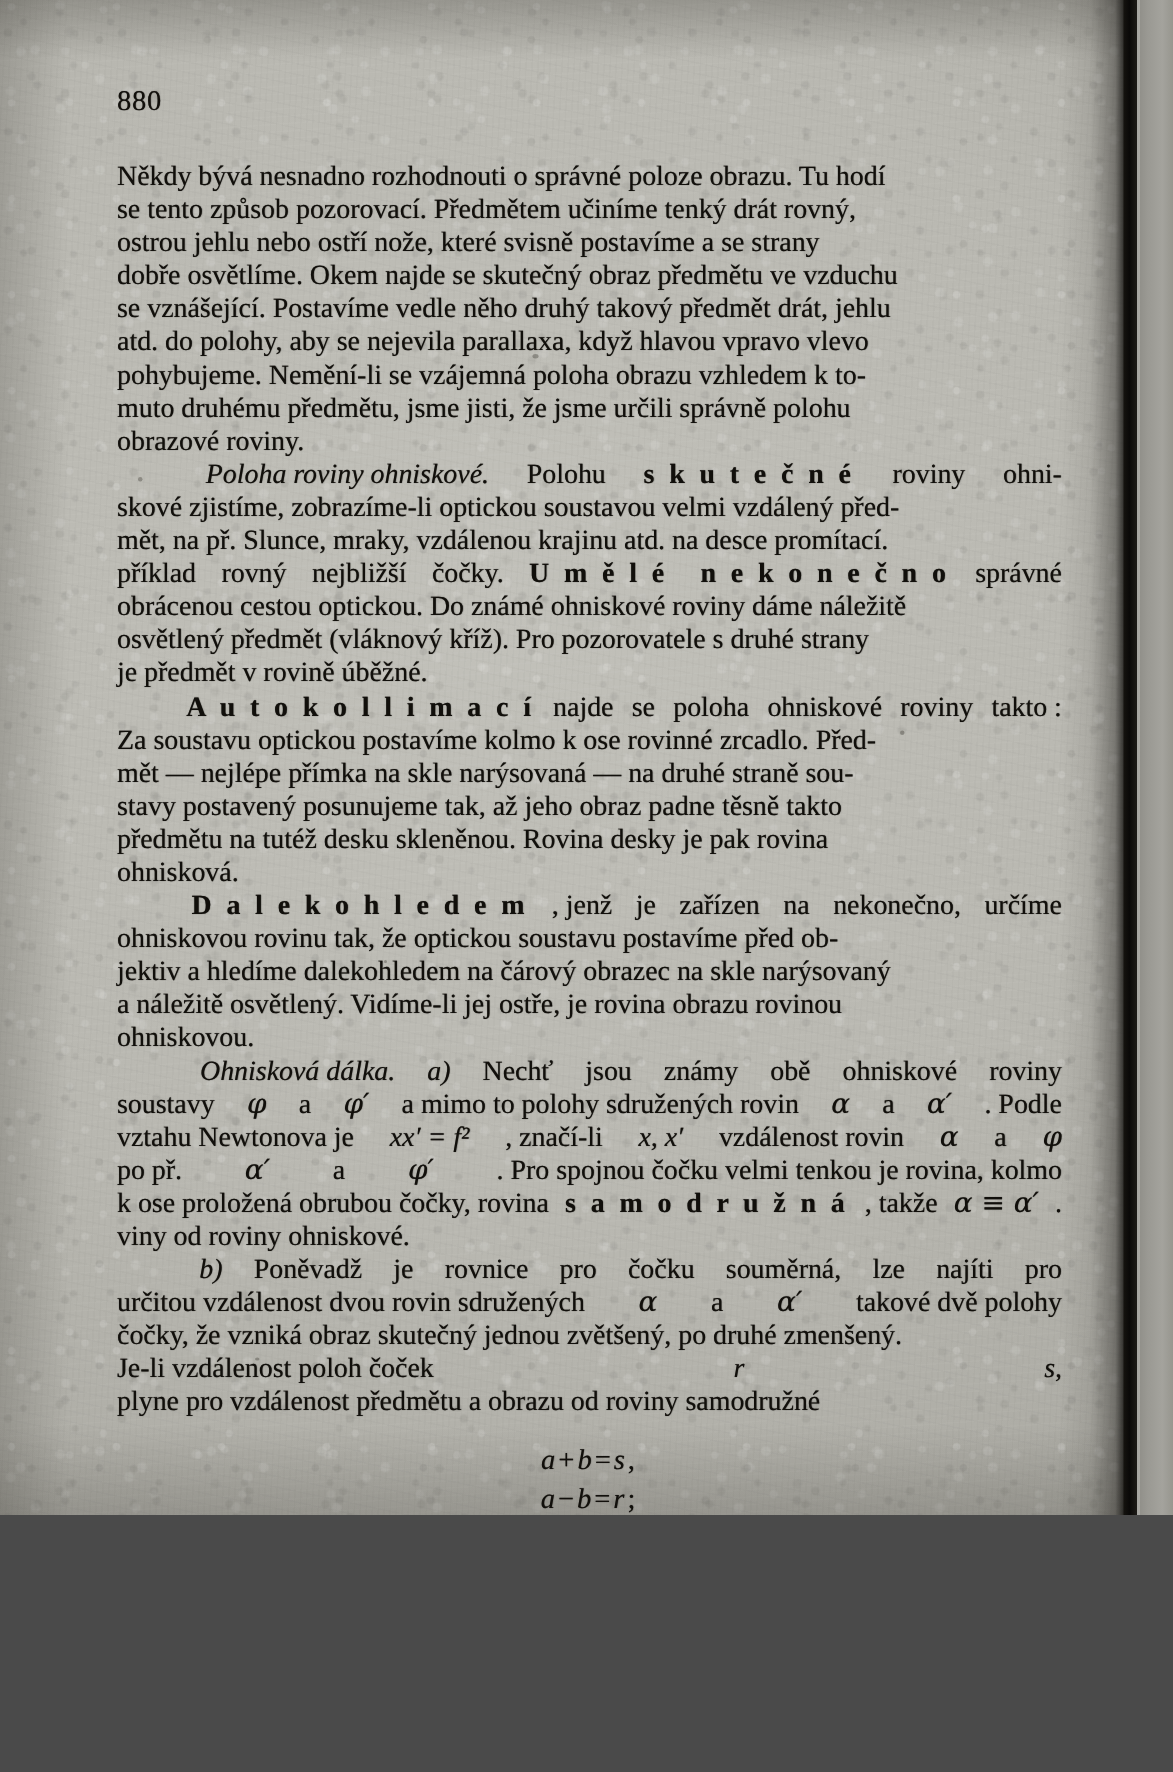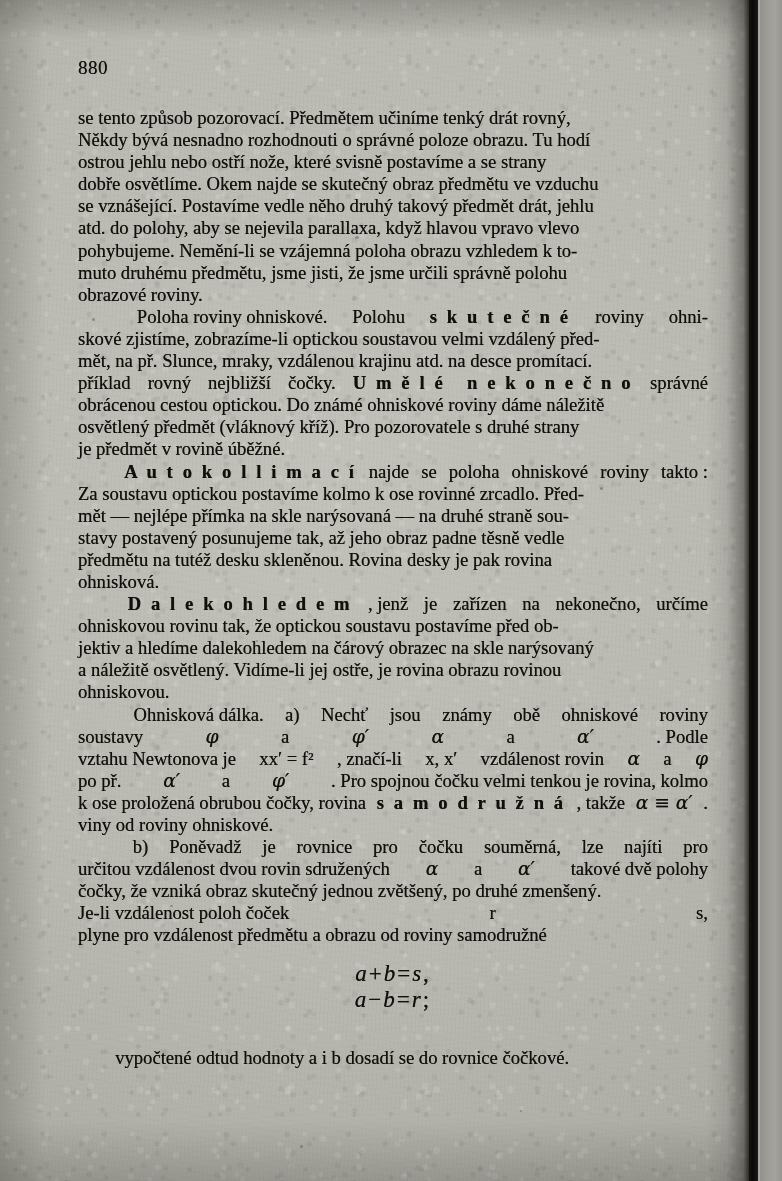--- a/index.html
+++ b/index.html
@@ -3,21 +3,21 @@
 <meta charset="utf-8">
 <style>
   html, body {
     margin: 0;
     padding: 0;
     background: #4a4a4a;
   }
   #page {
     position: relative;
     width: 782px;
-    height: 1181px;
+    height: 1010px;
     overflow: hidden;
     background: #0369a1;
     font-family: "Liberation Serif", "DejaVu Serif", serif;
     color: #15130f;
     -webkit-font-smoothing: antialiased;
   }
   
   #paper-base {
     position: absolute;
     inset: 0;
@@ -127,26 +127,26 @@
     white-space: pre;
   }
   
   .just {
     display: flex;
     justify-content: space-between;
     white-space: pre;
   }
   .just > span { white-space: pre; }
   .ind { display: inline-block; width: 34px; }
-  i, .it { }
+  i, .it { font-style: italic; }
   .sp { letter-spacing: 2.6px; font-weight: bold; }
   .eq-block {
     margin: 14px 0 12px 0;
     text-align: center;
-    font-size: 23px;
+    font-size: 19px;
     line-height: 26px;
   }
   .eq { display: block; font-style: italic; }
   .eq .op { font-style: normal; padding: 0 2px; }
   .gr { font-family: "DejaVu Serif", serif; font-style: italic; }
   
   #content {
     text-shadow: 0 0 .6px rgba(20,18,14,.55), .4px .3px .7px rgba(20,18,14,.22);
     filter: contrast(1.04);
   }
@@ -171,24 +171,24 @@
   <div id="edge-top"></div>
   <div id="edge-left"></div>
   <div id="edge-bottom"></div>
 
   <div id="content">
 
     <div id="folio">880</div>
 
     <p class="para">
       <span class="just">
+        <span>Někdy bývá nesnadno rozhodnouti o správné poloze obrazu. Tu hodí</span>
+      </span>
+      <span class="just">
         <span>se tento způsob pozorovací. Předmětem učiníme tenký drát rovný,</span>
-      </span>
-      <span class="just">
-        <span>Někdy bývá nesnadno rozhodnouti o správné poloze obrazu. Tu hodí</span>
       </span>
       <span class="just">
         <span>ostrou jehlu nebo ostří nože, které svisně postavíme a se strany</span>
       </span>
       <span class="just">
         <span>dobře osvětlíme. Okem najde se skutečný obraz předmětu ve vzduchu</span>
       </span>
       <span class="just">
         <span>se vznášející. Postavíme vedle něho druhý takový předmět drát, jehlu</span>
       </span>
@@ -247,21 +247,21 @@
         <span>roviny</span>
         <span>takto :</span>
       </span>
       <span class="just">
         <span>Za soustavu optickou postavíme kolmo k ose rovinné zrcadlo. Před-</span>
       </span>
       <span class="just">
         <span>mět — nejlépe přímka na skle narýsovaná — na druhé straně sou-</span>
       </span>
       <span class="just">
-        <span>stavy postavený posunujeme tak, až jeho obraz padne těsně vedle</span>
+        <span>stavy postavený posunujeme tak, až jeho obraz padne těsně takto</span>
       </span>
       <span class="just">
         <span>předmětu na tutéž desku skleněnou. Rovina desky je pak rovina</span>
       </span>
       <span class="line">ohnisková.</span>
     </p>
 
     <p class="para">
       <span class="just">
         <span class="ind"></span>
@@ -295,20 +295,21 @@
         <span>známy</span>
         <span>obě</span>
         <span>ohniskové</span>
         <span>roviny</span>
       </span>
       <span class="just">
         <span>soustavy</span>
         <span class="gr">φ</span>
         <span>a</span>
         <span class="gr">φ′</span>
+        <span>a mimo to polohy sdružených rovin</span>
         <span class="gr">α</span>
         <span>a</span>
         <span class="gr">α′</span>
         <span>. Podle</span>
       </span>
       <span class="just">
         <span>vztahu Newtonova je</span>
         <span class="it">xx′ = f²</span>
         <span>, značí-li</span>
         <span class="it">x, x′</span>

